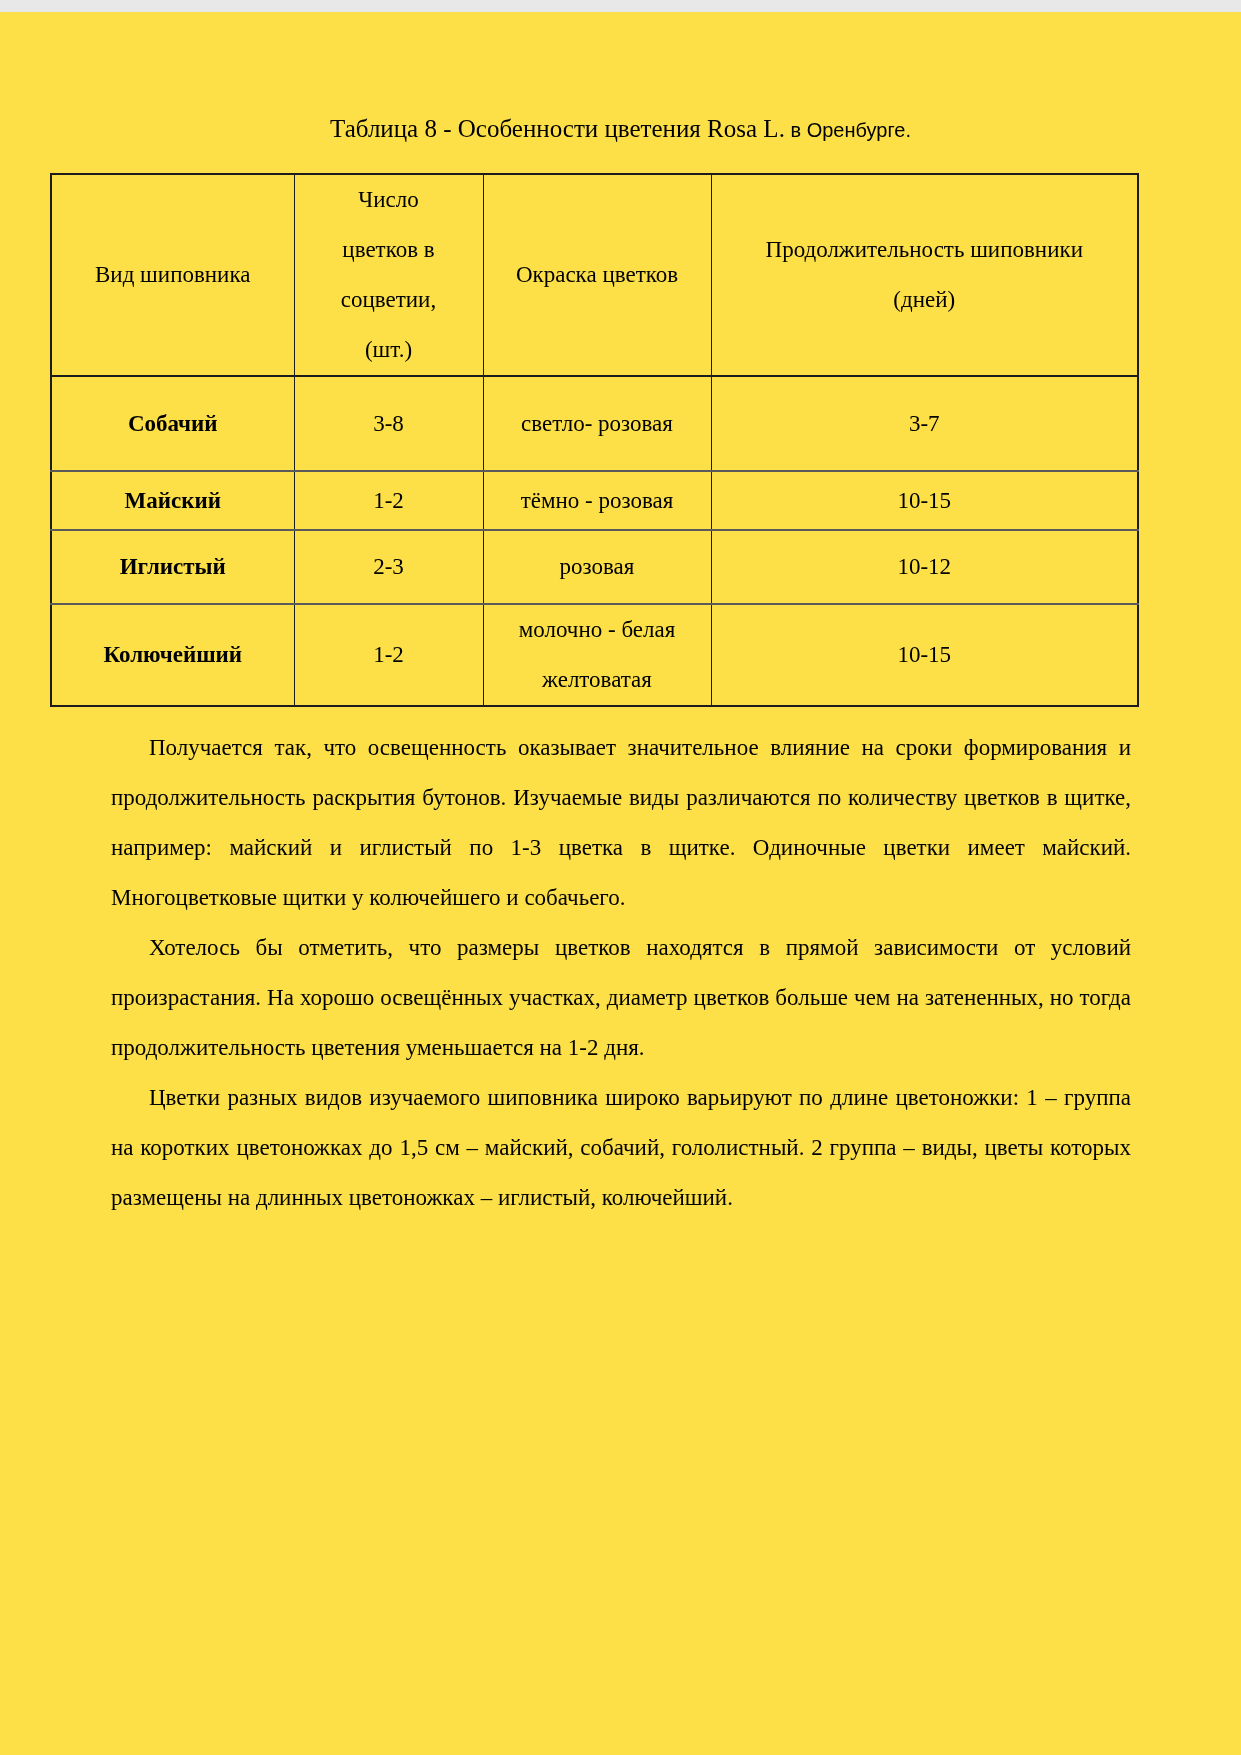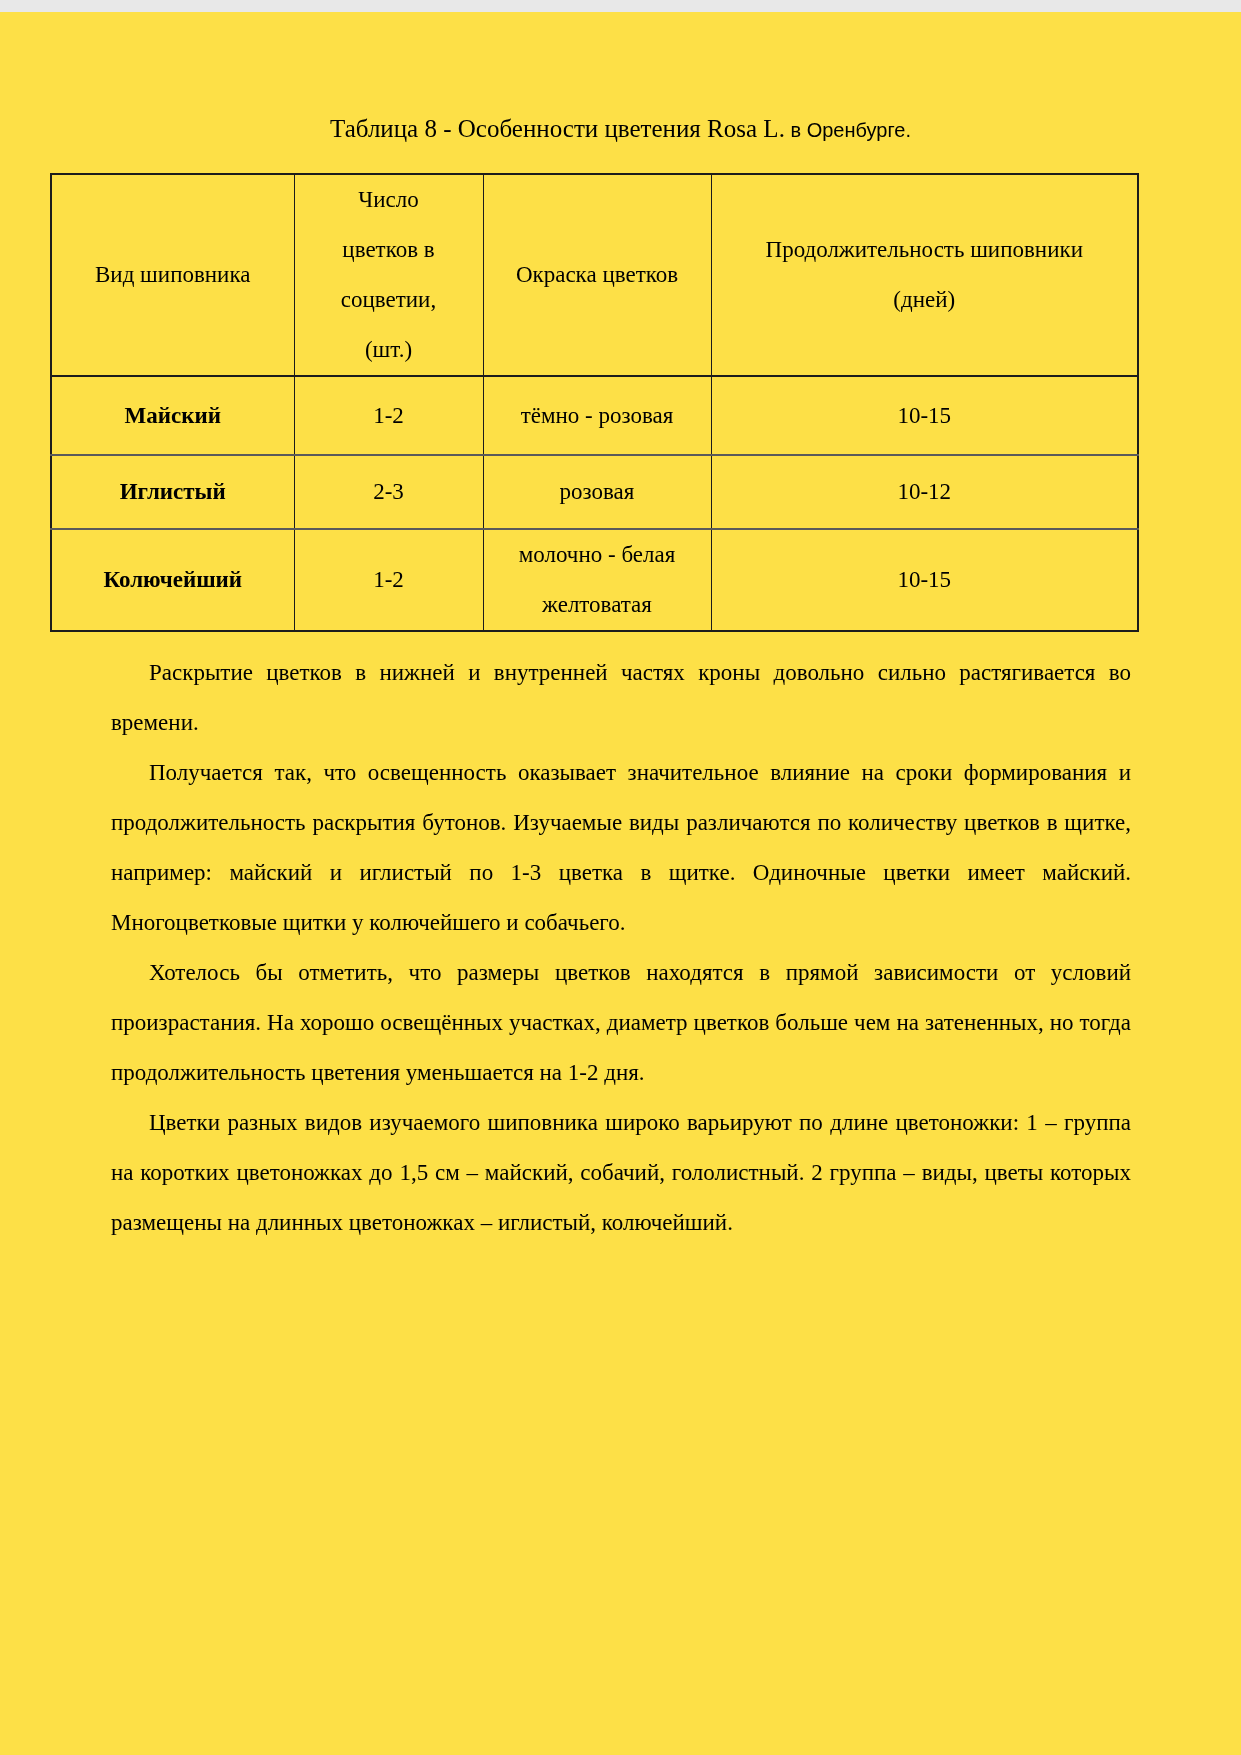--- a/index.html
+++ b/index.html
@@ -41,21 +41,21 @@
     line-height: 50px;
     font-weight: normal;
     white-space: pre-line;
     padding: 0 14px;
     overflow: hidden;
   }
   .doc-table thead tr { height: 200px; }
   .doc-table thead th { border-bottom: 2px solid #1c1c1c; }
   .doc-table tbody td { border-top: 2px solid #5a5a5a; }
   .doc-table tbody tr.row-1 { height: 95px; }
-  .doc-table tbody tr.row-2 { height: 79px; }
+  .doc-table tbody tr.row-2 { height: 59px; }
   .doc-table tbody tr.row-3 { height: 74px; }
   .doc-table tbody tr.row-4 { height: 102px; }
   .doc-table td.species-cell { font-weight: bold; }
   .body-text {
     width: 1020px;
     margin: 16px 0 0 111px;
     font-size: 23px;
     line-height: 50px;
     text-align: justify;
   }
@@ -83,20 +83,26 @@
         <th>Число
 цветков в
 соцветии,
 (шт.)</th>
         <th>Окраска цветков</th>
         <th>Продолжительность шиповники
 (дней)</th>
       </tr>
     </thead>
     <tbody>
+      <tr class="row-1">
+        <td class="species-cell">Собачий</td>
+        <td>3-8</td>
+        <td>светло- розовая</td>
+        <td>3-7</td>
+      </tr>
       <tr class="row-2">
         <td class="species-cell">Майский</td>
         <td>1-2</td>
         <td>тёмно - розовая</td>
         <td>10-15</td>
       </tr>
       <tr class="row-3">
         <td class="species-cell">Иглистый</td>
         <td>2-3</td>
         <td>розовая</td>
@@ -106,19 +112,18 @@
         <td class="species-cell">Колючейший</td>
         <td>1-2</td>
         <td>молочно - белая
 желтоватая</td>
         <td>10-15</td>
       </tr>
     </tbody>
   </table>
 
   <div class="body-text">
-    <p>Раскрытие цветков в нижней и внутренней частях кроны довольно сильно растягивается во времени.</p>
     <p>Получается так, что освещенность оказывает значительное влияние на сроки формирования и продолжительность раскрытия бутонов. Изучаемые виды различаются по количеству цветков в щитке, например:  майский и иглистый по 1-3 цветка в щитке. Одиночные цветки имеет майский.  Многоцветковые щитки у колючейшего и собачьего.</p>
     <p>Хотелось бы отметить, что размеры цветков находятся в прямой зависимости от условий произрастания. На хорошо освещённых участках, диаметр цветков больше чем на затененных, но тогда продолжительность цветения уменьшается на 1-2 дня.</p>
     <p>Цветки разных видов изучаемого шиповника широко варьируют по длине цветоножки: 1 – группа на коротких цветоножках до 1,5 см – майский, собачий, гололистный. 2 группа – виды, цветы которых размещены на длинных цветоножках –  иглистый, колючейший.</p>
   </div>
 
 </div>
 
 </body></html>

